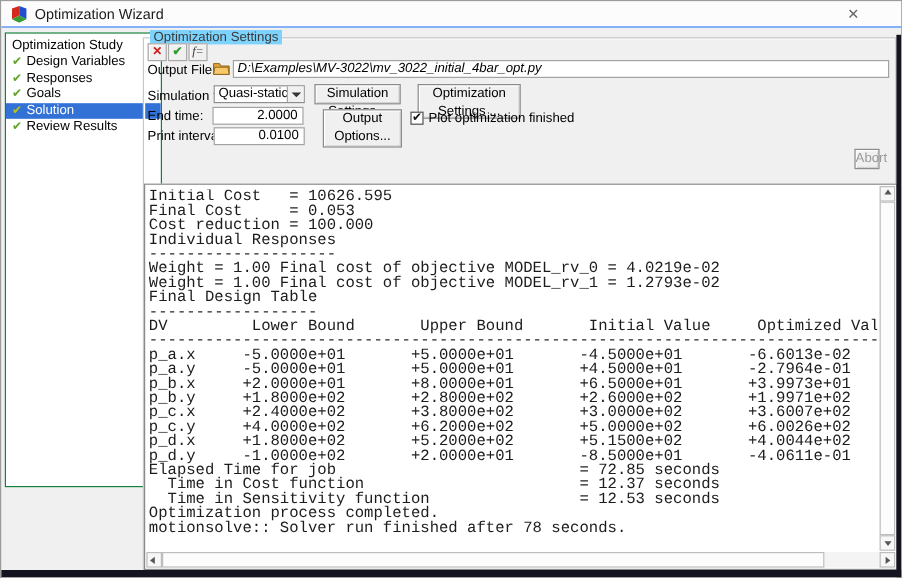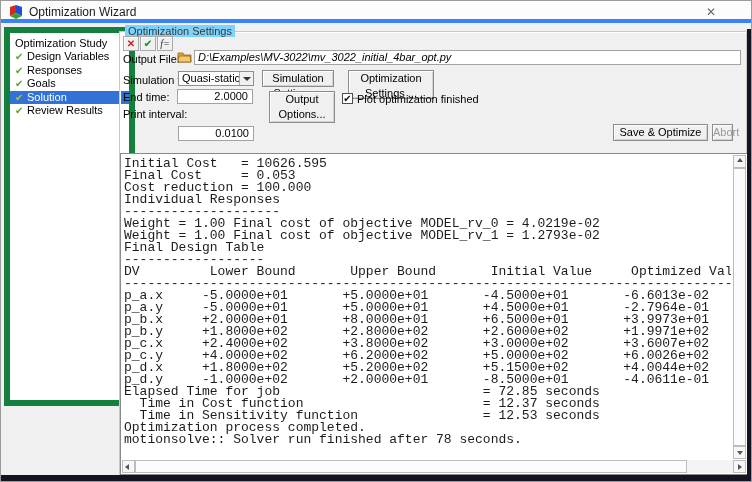--- a/index.html
+++ b/index.html
@@ -4,33 +4,33 @@
 <style>
   * { margin:0; padding:0; box-sizing:border-box; }
   html,body { width:752px; height:482px; }
   body { font-family:"Liberation Sans",sans-serif; background:#e4e4e4; position:relative; }
 
   #window { position:absolute; left:0; top:0; width:752px; height:482px;
             background:#f0f0f0; border:1px solid #9b9b9b; overflow:hidden; }
 
   
   .titlebar { position:absolute; left:0; top:0; width:100%; height:22px;
-              background:#fcfcfc; border-bottom:4px solid #3b82f6; }
+              background:#fcfcfc; border-bottom:1px solid #3b82f6; }
   .title-icon { position:absolute; left:8px; top:4px; width:14px; height:14px; }
   .title-text { position:absolute; left:28px; top:4px; font-size:12px; color:#1a1a1a; }
   .title-close { position:absolute; right:32px; top:3px; width:16px; height:16px;
                  font-size:12px; color:#666; text-align:center; line-height:16px; cursor:default; }
 
   
   .edge-right  { position:absolute; right:0; top:28px; width:4px; height:454px; background:#141420; }
   .edge-bottom { position:absolute; left:0; bottom:0; width:752px; height:6px; background:#141420; }
 
   
   .tree { position:absolute; left:3px; top:26px; width:131px; height:379px;
-          background:#fff; border:6px solid #15803d; font-size:11px; overflow:hidden; }
+          background:#fff; border:1px solid #15803d; font-size:11px; overflow:hidden; }
   .tree-root { height:14px; line-height:14px; padding-left:5px; color:#000; margin-top:3px; }
   .tree-item { height:13.5px; line-height:13.5px; padding-left:17px; position:relative;
                color:#000; white-space:nowrap; }
   .tree-item .chk { position:absolute; left:5px; top:0; font-size:10px; color:#5ca32a; }
   .tree-item.sel { background:#3271d6; color:#fff; }
   .tree-item.sel .chk { color:#b9c41c; }
 
   
   .groupbox { position:absolute; left:118px; top:30px; width:628px; height:444px;
               border:1px solid #c9c9c9; box-shadow:inset 1px 1px 0 #fff; }
@@ -156,23 +156,22 @@
 
   <span class="lbl" style="left:122px; top:90px;">End time:</span>
   <div class="field num" style="left:176px; top:88px; width:76px; height:15px;">2.0000</div>
   <div class="btn" style="left:268px; top:90px; width:66px; height:32px; line-height:15px;">Output Options...</div>
   <div class="checkbox">
     <span>✔</span>
   </div>
   <span class="lbl" style="left:356px; top:92px;">Plot optimization finished</span>
 
   <span class="lbl" style="left:122px; top:107px;">Print interval:</span>
-  <div class="field num" style="left:177px; top:105px; width:76px; height:15px;margin-top:20px;">0.0100</div>
-
-  <div class="btn" style="left:612px; top:123px; width:95px; height:17px; line-height:15px;">Save &amp; Optimize</div>
+  <div class="field num" style="left:177px; top:105px; width:76px; height:15px;">0.0100</div>
+
   <div class="btn disabled" style="left:711px; top:123px; width:21px; height:17px; line-height:15px;">Abort</div>
 
   <div class="console">
     <div class="console-text">Initial Cost   = 10626.595
 Final Cost     = 0.053
 Cost reduction = 100.000
 Individual Responses
 --------------------
 Weight = 1.00 Final cost of objective MODEL_rv_0 = 4.0219e-02
 Weight = 1.00 Final cost of objective MODEL_rv_1 = 1.2793e-02

